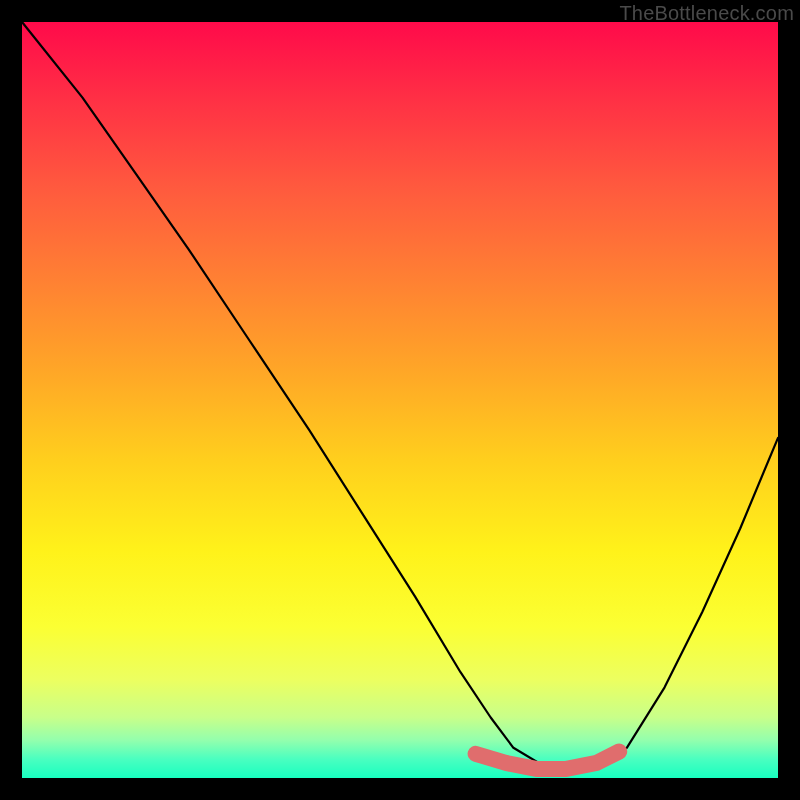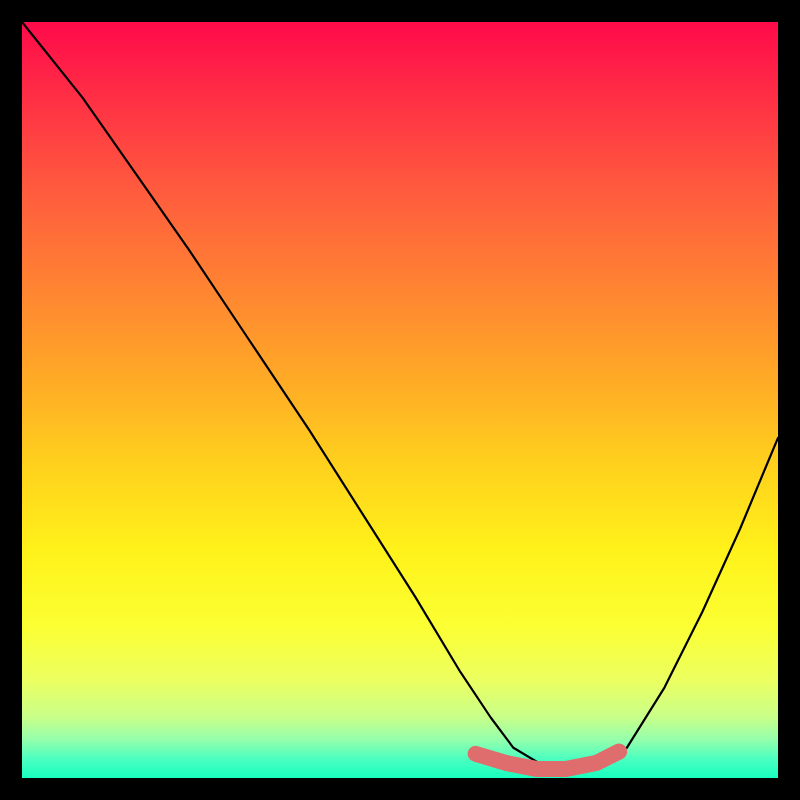--- a/index.html
+++ b/index.html
@@ -65,13 +65,14 @@
 </head>
 <body>
 
 <div class="frame">
   <div class="plot-area">
     <svg class="overlay" viewBox="0 0 756 756" preserveAspectRatio="none">
       <path id="curve-path" fill="none" stroke="#000" stroke-width="2.2" stroke-linejoin="round" stroke-linecap="round" d="M0.0 0.0 L60.5 75.6 L113.4 151.2 L166.3 226.8 L226.8 317.5 L287.3 408.2 L340.2 491.4 L393.1 574.6 L438.5 650.2 L468.7 695.5 L491.4 725.8 L529.2 748.4 L567.0 748.4 L604.8 725.8 L642.6 665.3 L680.4 589.7 L718.2 506.5 L756.0 415.8"></path>
       <path id="highlight-path" fill="none" stroke="#e06d6d" stroke-width="16" stroke-linecap="round" stroke-linejoin="round" d="M453.6 731.8 L483.8 740.9 L514.1 746.9 L544.3 746.9 L574.6 740.9 L597.2 729.5"></path>
     </svg>
   </div>
+  <div class="watermark">TheBottleneck.com</div>
 </div>
 
 </body></html>

